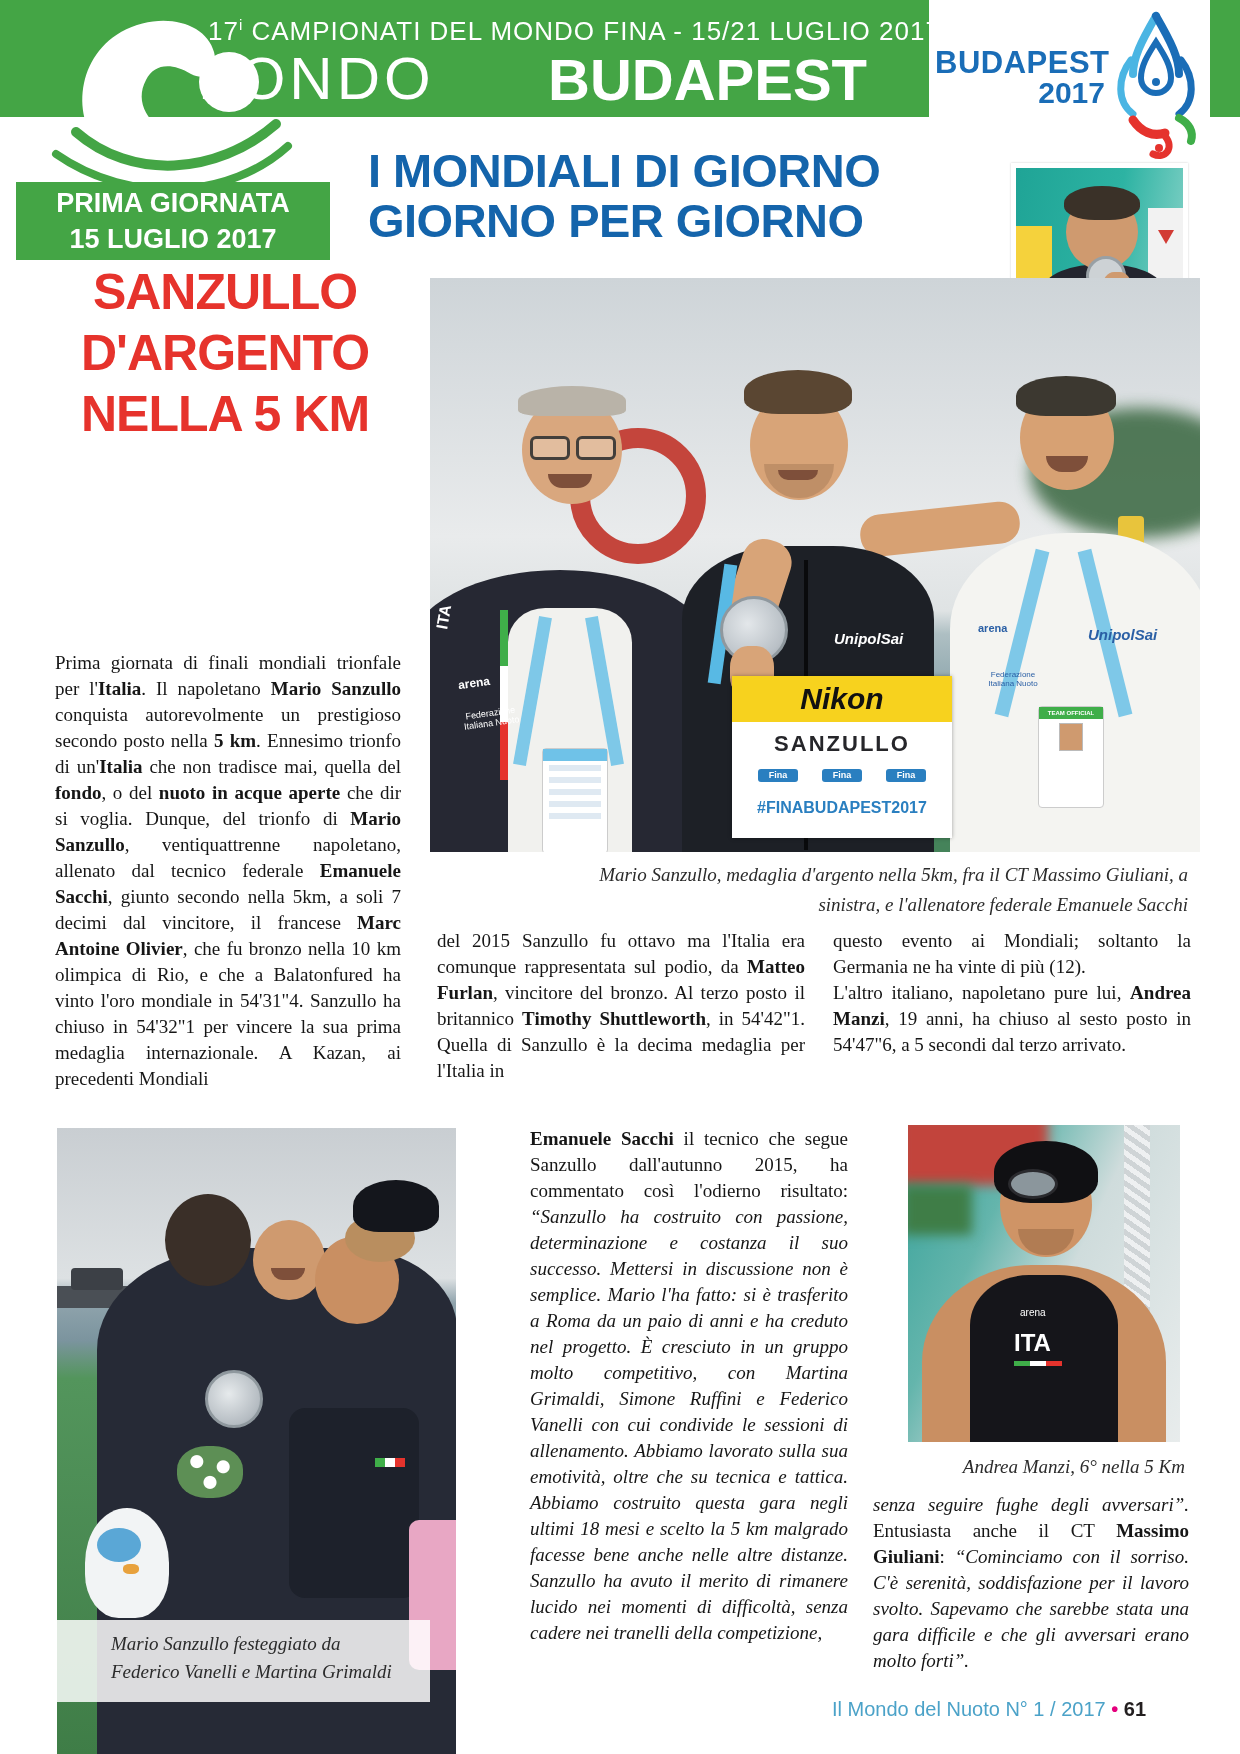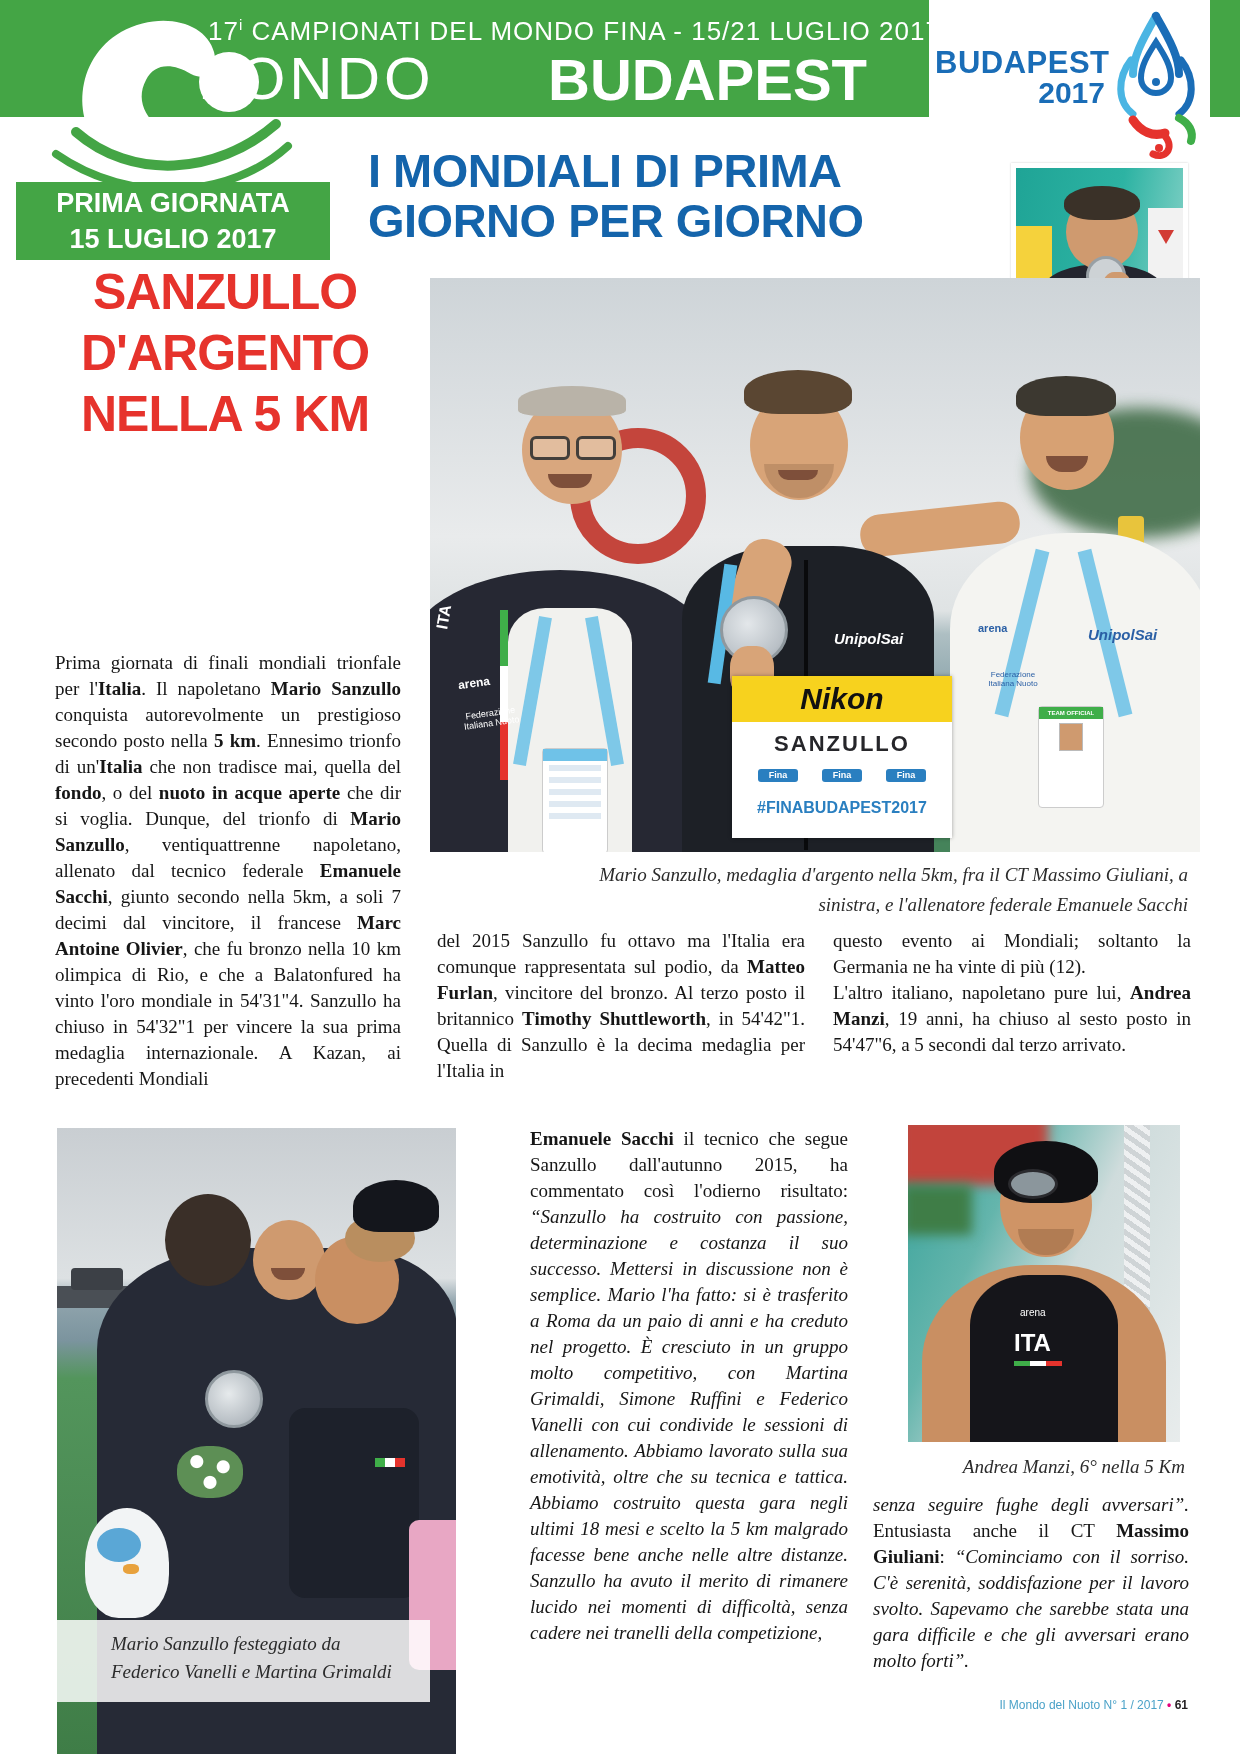--- a/index.html
+++ b/index.html
@@ -24,21 +24,21 @@
   .bl-line2{font-size:30px;}
   
   .day-badge{background:#44a545;color:#fff;font-weight:800;font-size:27px;
              line-height:36px;text-align:center;padding-top:3px;}
   .main-title{color:#1464ab;font-size:47px;line-height:50px;font-weight:800;letter-spacing:-0.5px;}
   .headline{color:#e6332c;font-size:50px;line-height:61px;font-weight:800;
             text-align:center;letter-spacing:-1px;}
   .standfirst{font-family:"Liberation Serif",serif;font-style:italic;font-weight:bold;
               font-size:21px;line-height:33px;text-align:center;color:#2f6598;}
   
-  .footer{font-size:12px;color:#4ba2c8;text-align:right;}
+  .footer{font-size:20px;color:#4ba2c8;text-align:center;}
   .footer .dot{color:#e5007d;font-weight:bold;}
   .footer .pg{color:#231f20;font-weight:bold;}
   
   .ph{overflow:hidden;}
   .skin{background:#d8a478;}
   .navy{background:#23252e;}
   .round-top{border-radius:50% 50% 0 0 / 28% 28% 0 0;}
   .head{border-radius:50%;}
   .lanyard{background:#7ec8e8;}
   .wlabel{color:#fff;font-weight:bold;font-style:italic;}
@@ -96,21 +96,21 @@
       </svg>
     </div>
   </div>
 
   <div class="abs day-badge" style="left:16px;top:182px;width:314px;height:75px;">
     <div>PRIMA GIORNATA</div>
     <div>15 LUGLIO 2017</div>
   </div>
 
   <div class="abs main-title" style="left:368px;top:146px;width:650px;">
-    <div>I MONDIALI DI PRIMA</div>
+    <div>I MONDIALI DI GIORNO</div>
     <div>GIORNO PER GIORNO</div>
   </div>
 
   <div class="abs headline" style="left:38px;top:262px;width:374px;">
     <div>SANZULLO</div>
     <div>D'ARGENTO</div>
     <div>NELLA 5 KM</div>
   </div>
 
 

